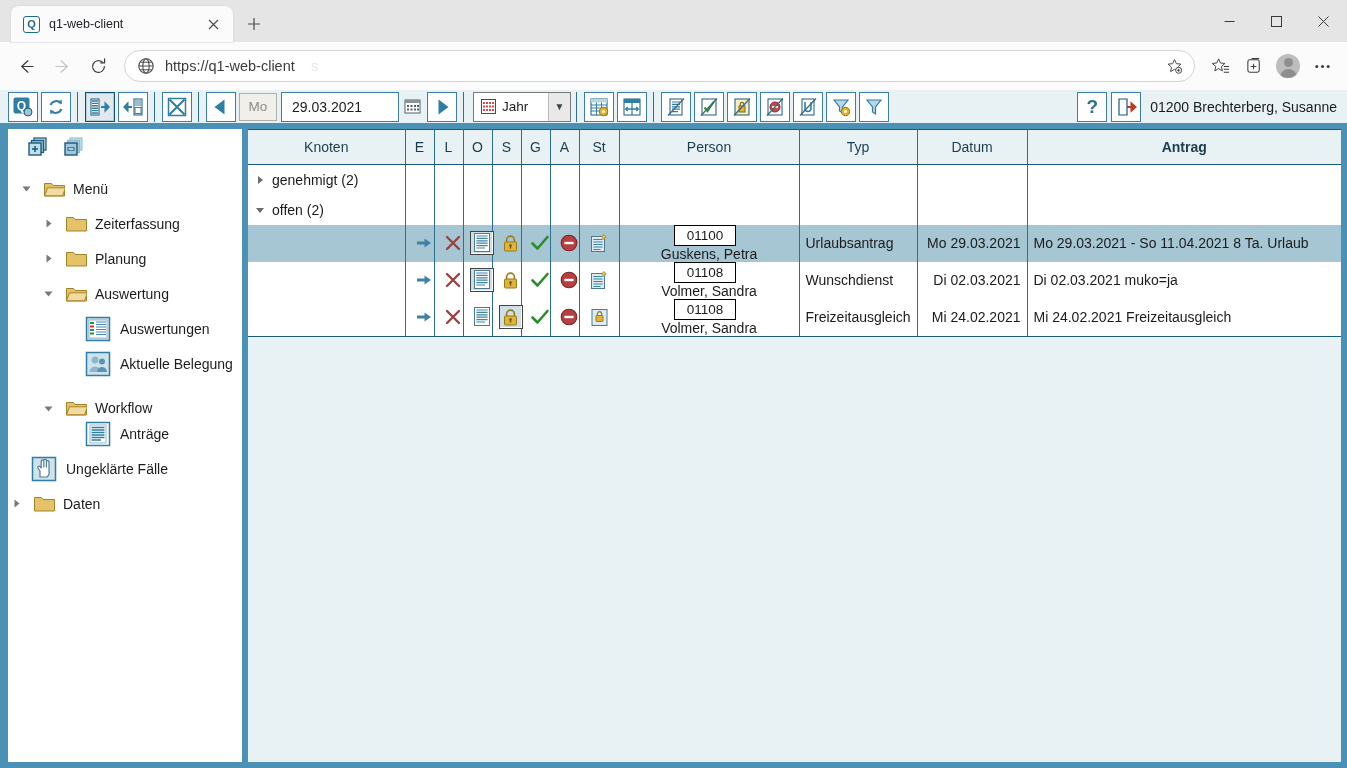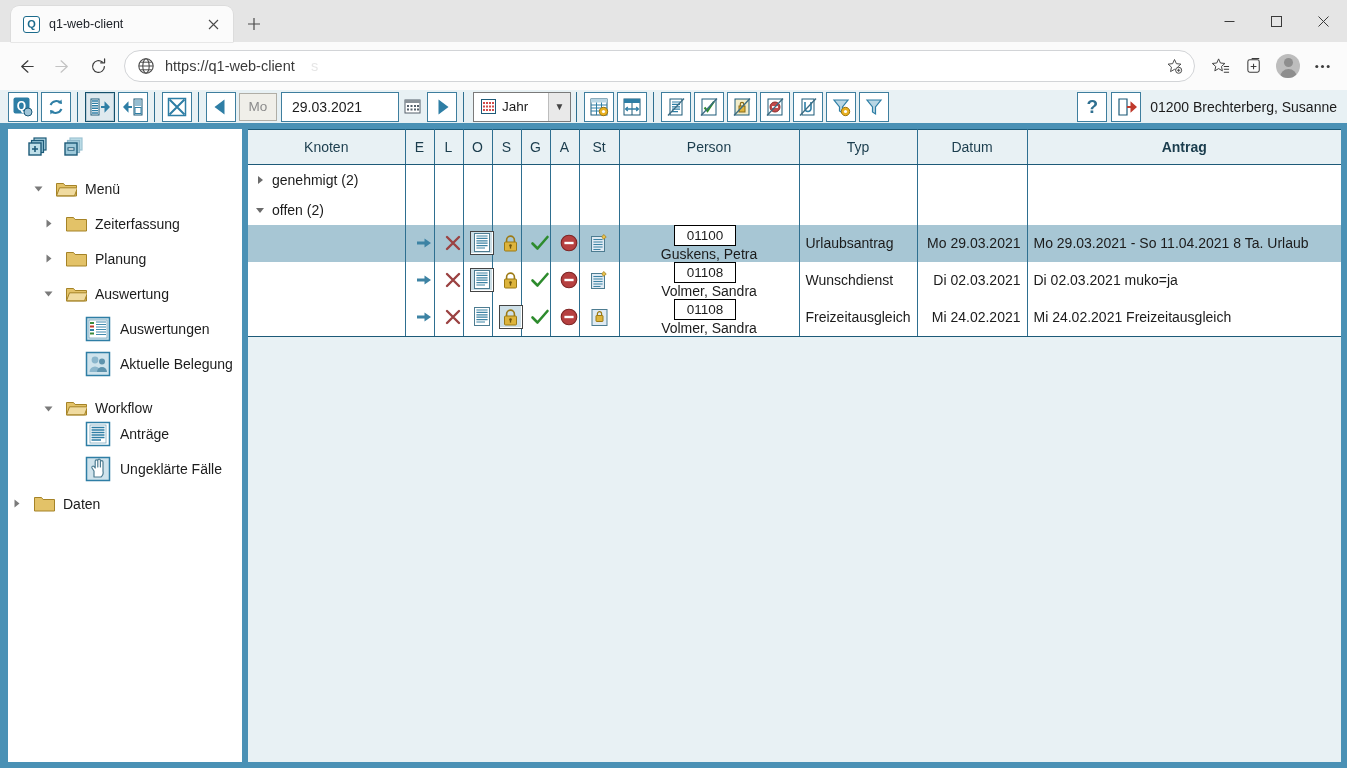--- a/index.html
+++ b/index.html
@@ -491,21 +491,21 @@
           <span>
             <svg width="24" height="24" viewBox="0 0 24 24">
               <rect x="8" y="3" width="12" height="12" fill="#bfdfe9" stroke="#9dc3d2" stroke-width="1.2"></rect>
               <rect x="5.5" y="5.5" width="12" height="12" fill="#a9cfdd" stroke="#8fb8ca" stroke-width="1.2"></rect>
               <rect x="3" y="8" width="12" height="12" fill="#9ec9da" stroke="#1d5a78" stroke-width="1.4"></rect>
               <rect x="6" y="12.8" width="6" height="2.4" fill="#ffffff" stroke="#1d5a78" stroke-width="1"></rect>
             </svg>
           </span>
         </div>
         <div class="tree">
-            <div class="tnode" style="padding-left: 22px;">
+            <div class="tnode" style="padding-left: 10px;">
               <span class="twist">
                 <svg width="11" height="11" viewBox="0 0 11 11">
                   <path d="M1.5 3.5 L9.5 3.5 L5.5 8.5 Z" fill="#7a7a7a"></path>
                 </svg>
               </span>
               <span class="folder" style="margin-left: 10px;"><svg width="21" height="17" viewBox="0 0 21 17">
                   <path d="M0.5 3.5 h7 l1.6 2 h11.4 v10.5 h-20 z" fill="#e3c268" stroke="#a58327" stroke-width="1"></path>
                   <path d="M0.5 15.8 l3 -8 h18 l-3 8 z" fill="#f0dba0" stroke="#a58327" stroke-width="1"></path>
                 </svg></span>
               <span class="tlabel">Menü</span>
@@ -586,21 +586,21 @@
               <span class="twist"></span>
               <span class="leafico" style="margin-left: 6px;"><svg width="28" height="28" viewBox="0 0 28 28">
                   <rect x="2.5" y="2.5" width="23" height="23" fill="#ffffff" stroke="#2e7ea5" stroke-width="1.5"></rect>
                   <rect x="6" y="5" width="16" height="18" fill="#ffffff" stroke="#7aa8bd" stroke-width="0.8"></rect>
                   <g stroke="#2e7ea5" stroke-width="1.3">
                     <path d="M7.5 7.5 H20.5 M7.5 10 H20.5 M7.5 12.5 H20.5 M7.5 15 H20.5 M7.5 17.5 H20.5 M7.5 20 H17"></path>
                   </g>
                 </svg></span>
               <span class="tlabel">Anträge</span>
             </div>
-            <div class="tnode" style="padding-left: 54px;">
+            <div class="tnode" style="">
               <span class="twist"></span>
               <span class="leafico" style="margin-left: 6px;"><svg width="28" height="28" viewBox="0 0 28 28">
                   <rect x="2.5" y="2.5" width="23" height="23" fill="#cfe3ec" stroke="#2e7ea5" stroke-width="1.5"></rect>
                   <path d="M10 22 v-6 l-2 -3 a1.3 1.3 0 0 1 2 -1.6 l1.2 1.6 V6.2 a1.3 1.3 0 0 1 2.6 0 V12 V5.4 a1.3 1.3 0 0 1 2.6 0 V12 V7 a1.3 1.3 0 0 1 2.6 0 v9 a6 6 0 0 1 -2 6 z" fill="#ffffff" stroke="#4d7c91" stroke-width="1.2" stroke-linejoin="round"></path>
                 </svg></span>
               <span class="tlabel">Ungeklärte Fälle</span>
             </div>
             <div class="tnode" style="">
               <span class="twist">
                 <svg width="11" height="11" viewBox="0 0 11 11">

